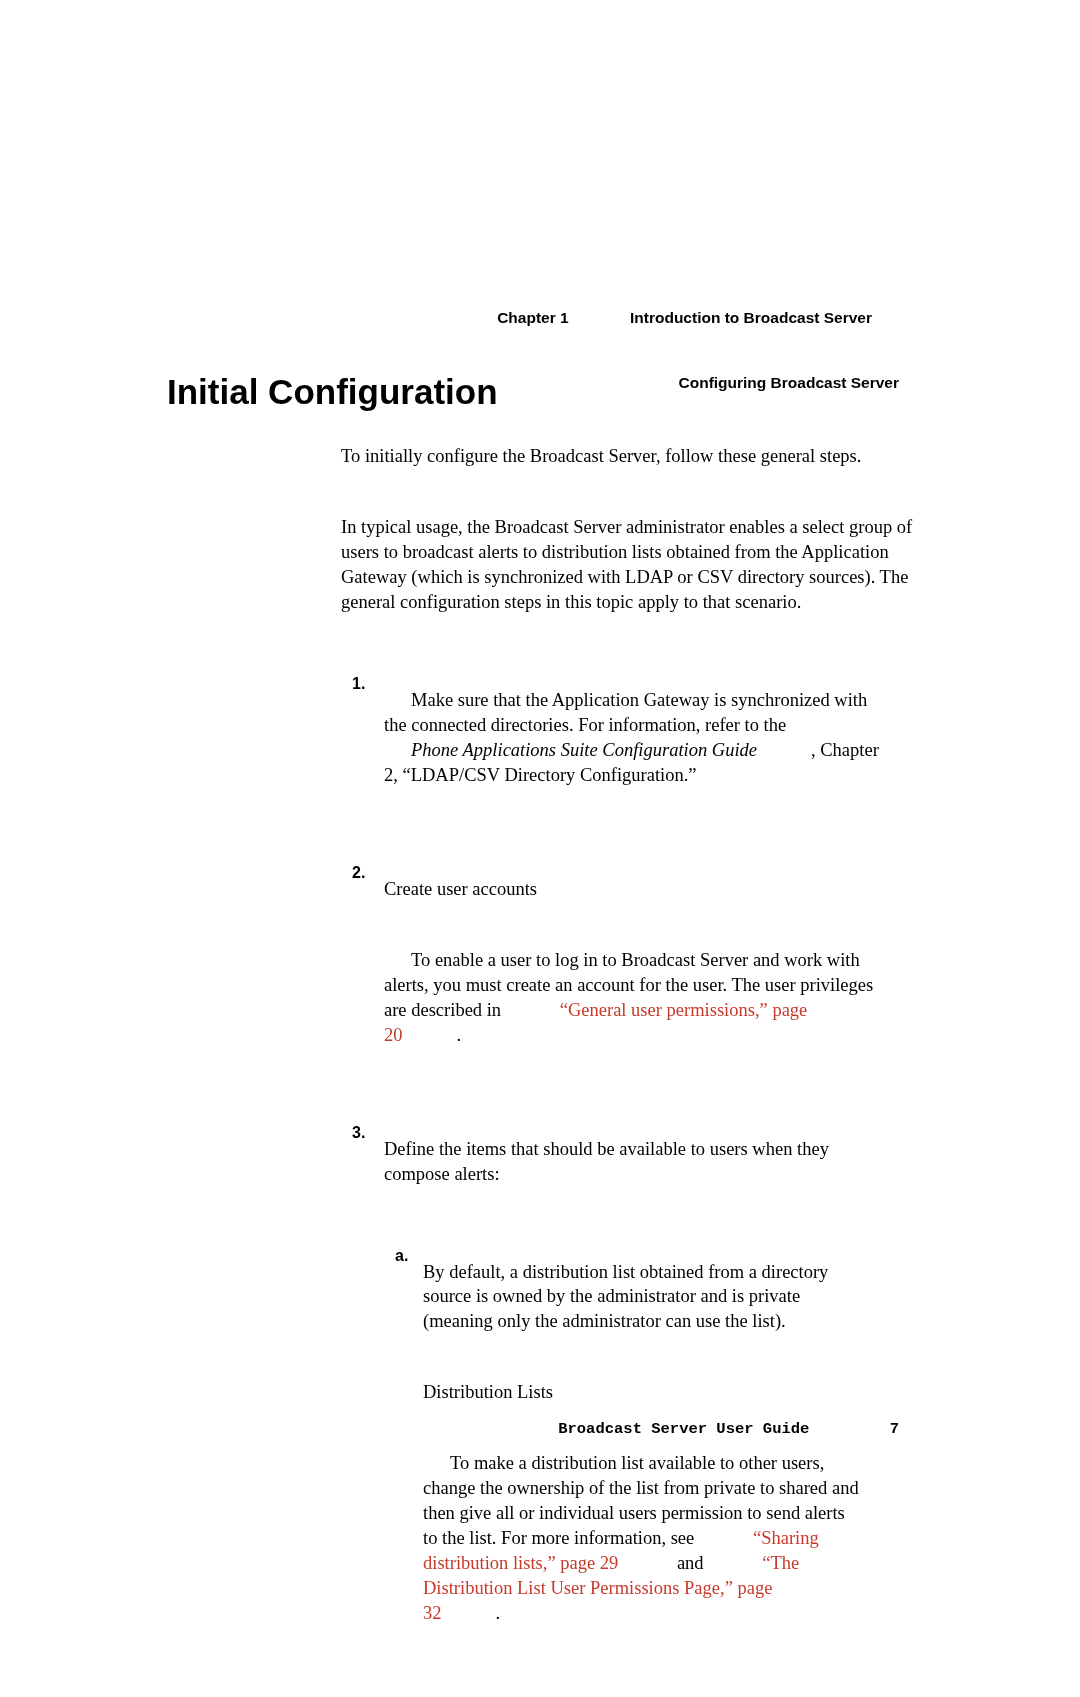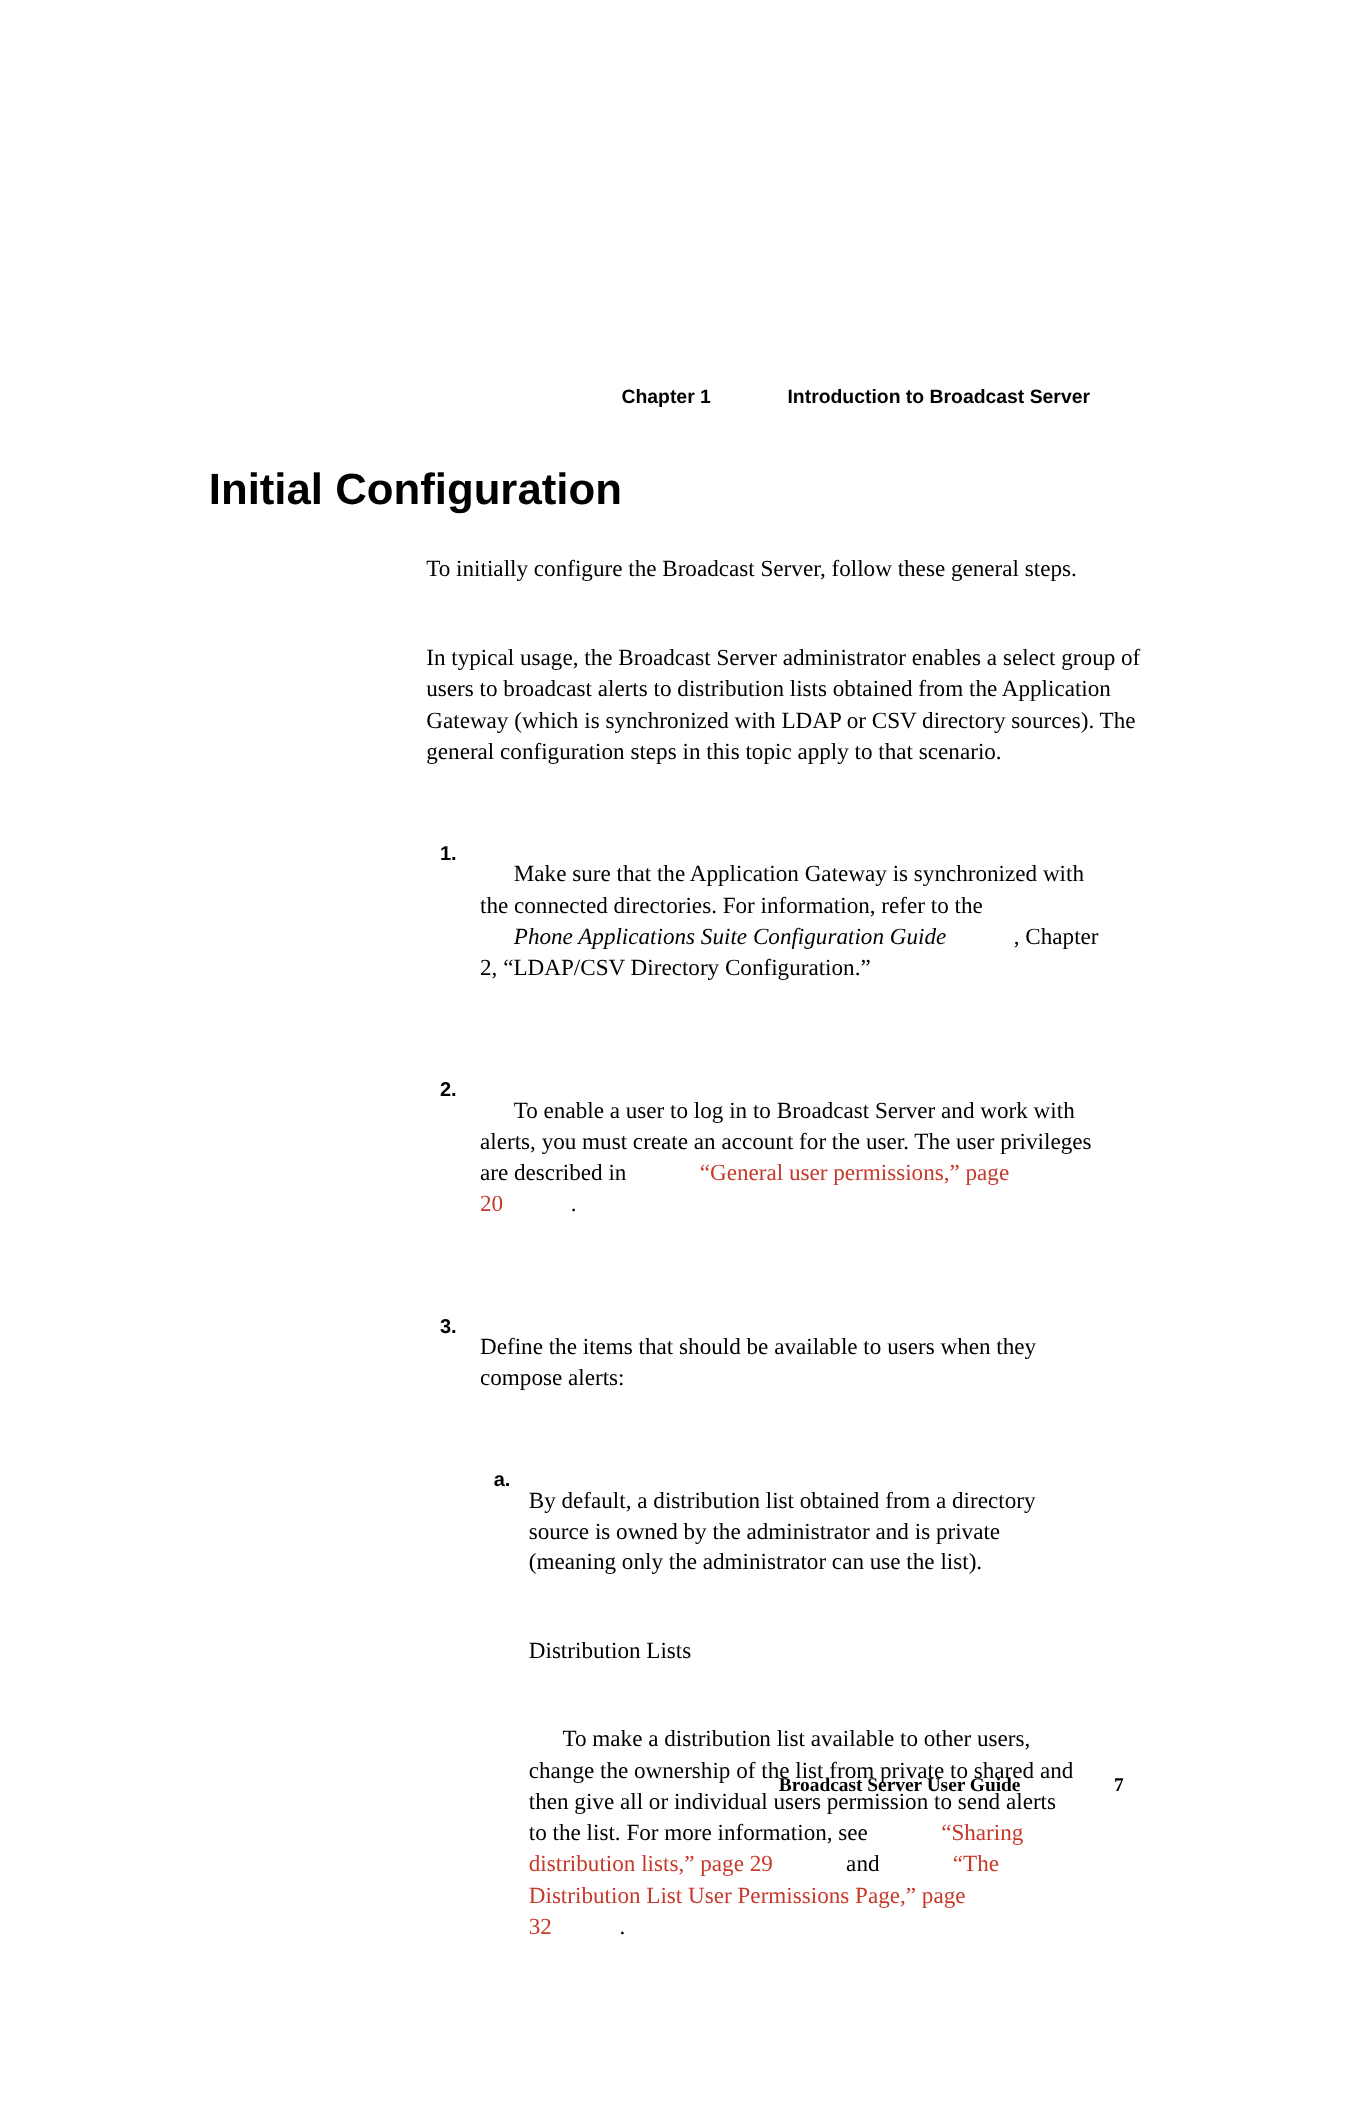--- a/index.html
+++ b/index.html
@@ -22,51 +22,53 @@
 
   .ol-alpha { list-style: none; margin: 0; padding: 0; }
   .ol-alpha > li { position: relative; padding-left: 28px; margin-top: 14px; }
   .ol-alpha > li > .num { position: absolute; left: 0; top: 1px; font-family: Arial, Helvetica, sans-serif; font-weight: bold; font-size: 16px; }
   .ol-alpha > li p { margin-bottom: 14px; }
   .ol-alpha > li p:last-child { margin-bottom: 0; }
 
   .italic { font-style: italic; }
   .link { color: #C63A2B; }
 
-  .footer { position: absolute; bottom: 270px; right: 192px; font-family: Liberation Serif, serif; font-weight: bold; font-size: 15.5px; }
+  .footer { position: absolute; bottom: 270px; right: 192px; font-family: Liberation Mono, monospace; font-weight: bold; font-size: 15.5px; }
   .footer .pagenum { display: inline-block; min-width: 34px; text-align: right; margin-left: 28px; }
 </style>
 </head>
 <body>
 
 <div class="page">
 
   <div class="running-header">
     <div>
       <span class="chapter-label">Chapter 1</span>
       <span>Introduction to Broadcast Server</span>
     </div>
+    <div>Configuring Broadcast Server</div>
   </div>
 
   <h1 class="section-title">Initial Configuration</h1>
 
   <div class="body">
     <p>To initially configure the Broadcast Server, follow these general steps.</p>
     <p>In typical usage, the Broadcast Server administrator enables a select group of users to broadcast alerts to distribution lists obtained from the Application Gateway (which is synchronized with LDAP or CSV directory sources). The general configuration steps in this topic apply to that scenario.</p>
 
     <ol class="ol-num">
       <li>
         <span class="num">1.</span>
         <p>
           <span>Make sure that the Application Gateway is synchronized with the connected directories. For information, refer to the </span><span class="italic">Phone Applications Suite Configuration Guide</span><span>, Chapter 2, “LDAP/CSV Directory Configuration.”</span>
         </p>
       </li>
 
       <li>
         <span class="num">2.</span>
+        <p>Create user accounts</p>
         <p>
           <span>To enable a user to log in to Broadcast Server and work with alerts, you must create an account for the user. The user privileges are described in </span><span class="link">“General user permissions,” page 20</span><span>.</span>
         </p>
       </li>
 
       <li>
         <span class="num">3.</span>
         <p>Define the items that should be available to users when they compose alerts:</p>
         <ol class="ol-alpha">
           <li>

